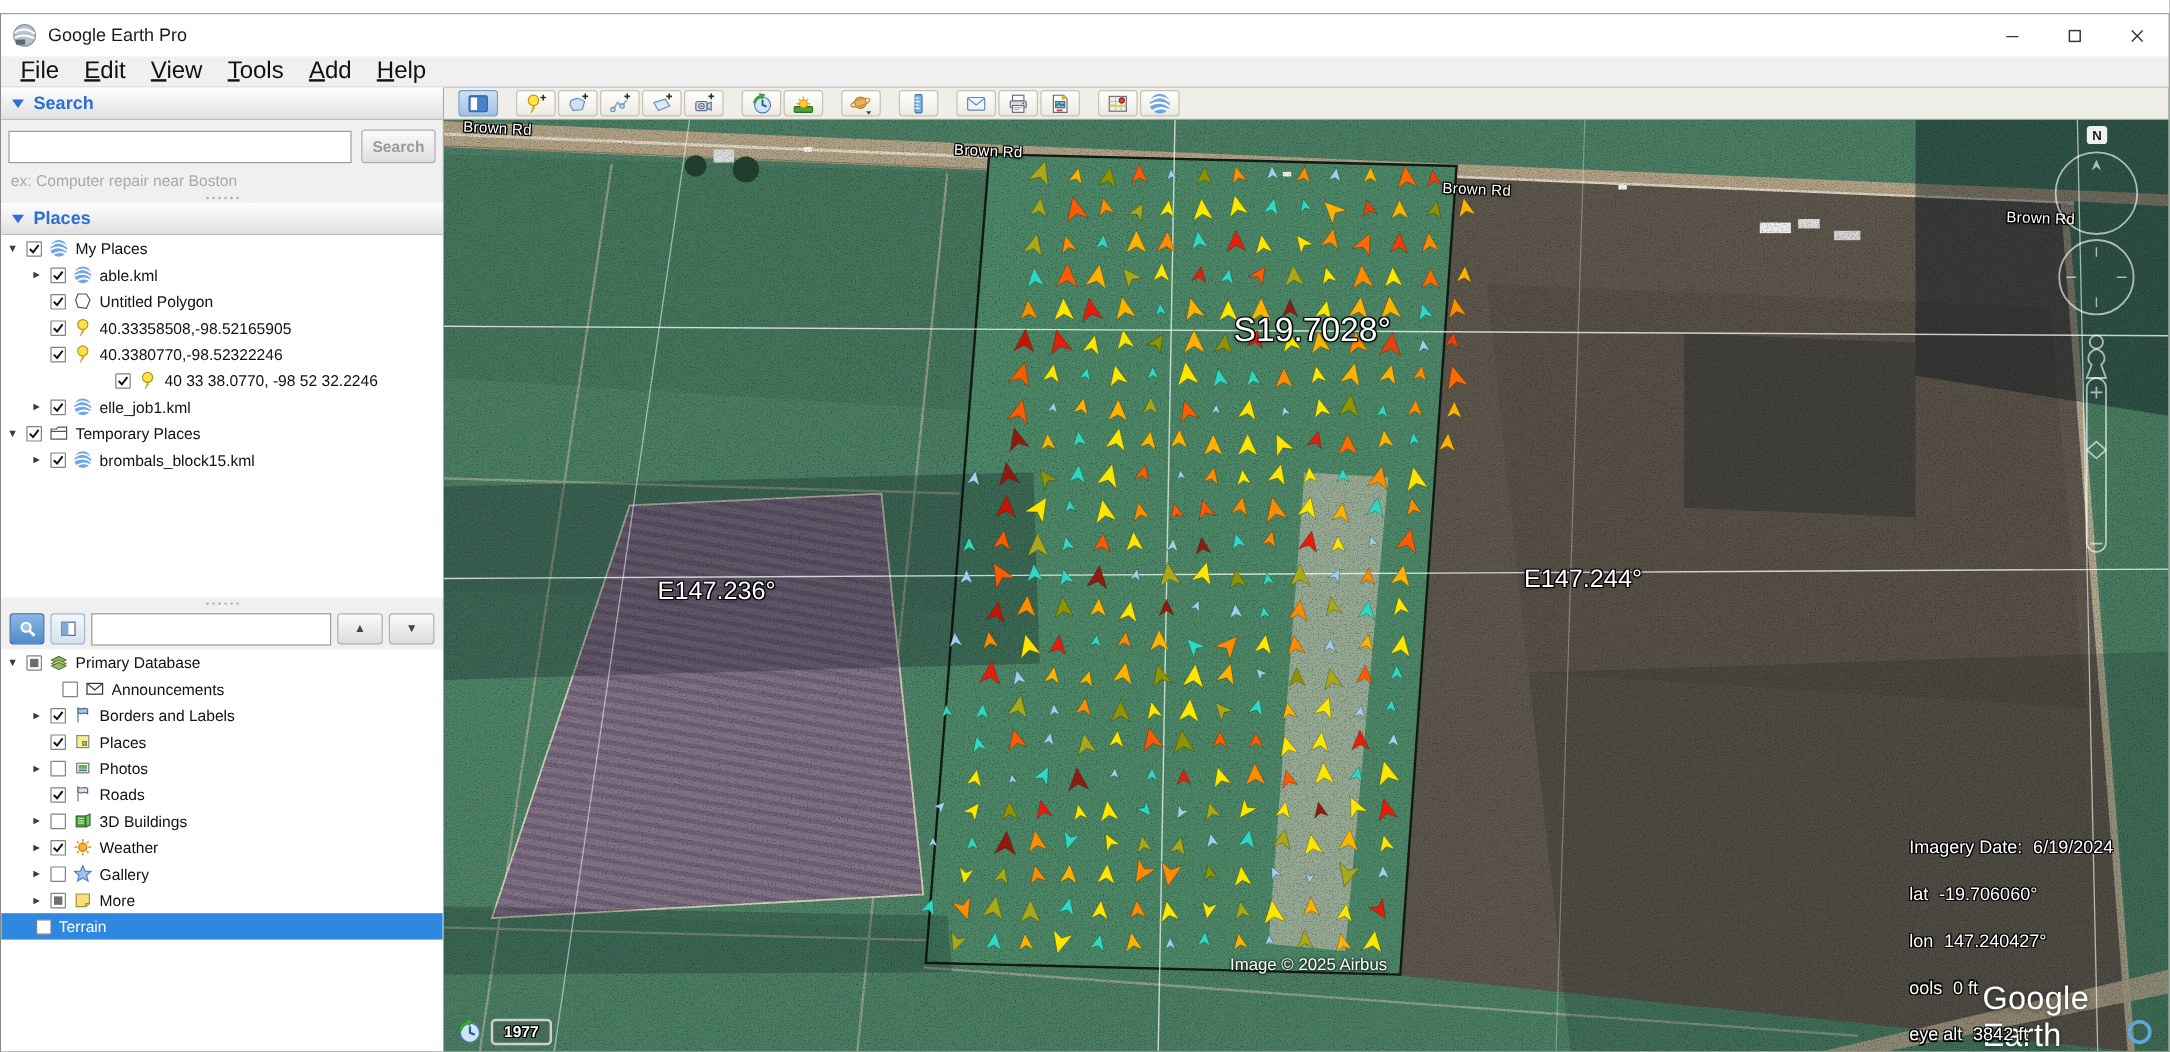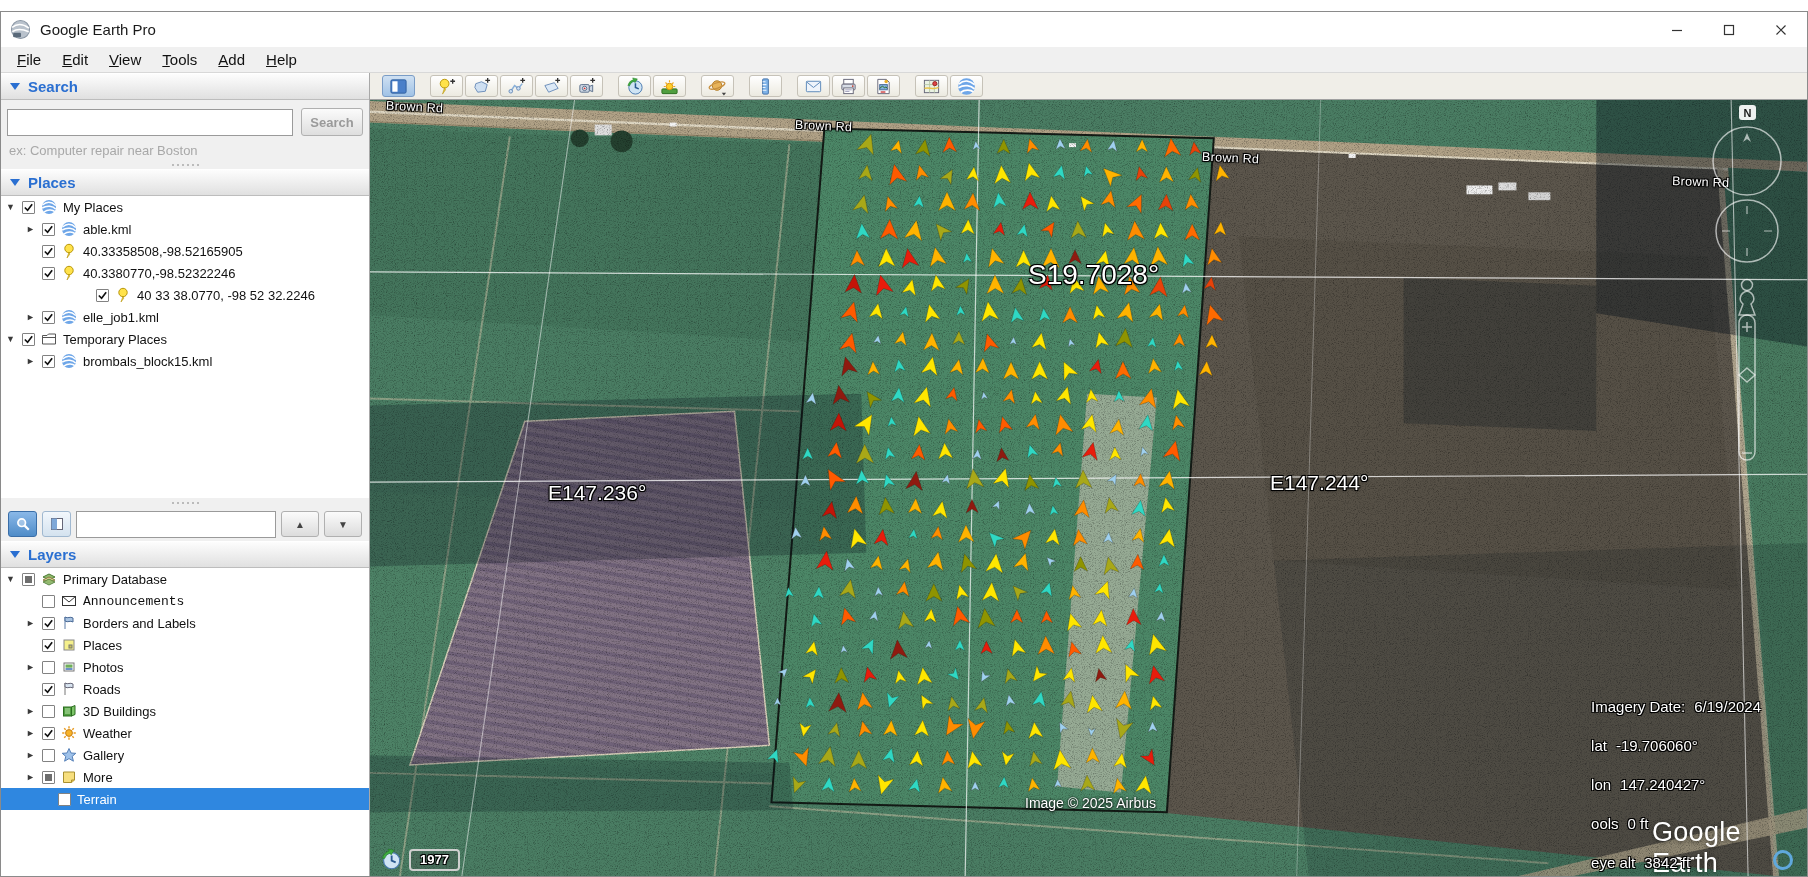--- a/index.html
+++ b/index.html
@@ -7,21 +7,21 @@
   .window{position:absolute;inset:0;border:1px solid #8a8a8a;box-sizing:border-box;display:flex;flex-direction:column;margin-top:11px;}
   
   .titlebar{height:35px;background:#fff;display:flex;align-items:center;padding-left:9px;gap:9px;flex:0 0 auto;}
   .appicon{width:21px;height:21px;display:flex;}
   .title{font-size:15px;color:#1a1a1a;}
   .winbtns{margin-left:auto;display:flex;height:100%;}
   .winbtn{width:52px;height:100%;display:flex;align-items:center;justify-content:center;}
   .wicon{display:flex;}
   
   .menubar{height:25px;background:#f0f0f0;border-bottom:1px solid #d8d8d8;display:flex;align-items:center;padding-left:6px;gap:1px;flex:0 0 auto;}
-  .mi{font-size:15px;padding:2px 10px;color:#111;text-align:center;}
+  .mi{font-size:20px;padding:2px 10px;color:#111;text-align:center;}
   
   .content{flex:1;display:flex;min-height:0;}
   .sidebar{width:369px;flex:0 0 369px;background:#f0f0f0;border-right:1px solid #a8a8a8;display:flex;flex-direction:column;min-height:0;box-sizing:border-box;}
   .phead{height:25px;background:linear-gradient(#fdfdfd,#e0e0e0);border-top:1px solid #fff;border-bottom:1px solid #bdbdbd;display:flex;align-items:center;padding:0 9px;gap:8px;flex:0 0 auto;}
   .tri{width:0;height:0;border-left:5px solid transparent;border-right:5px solid transparent;border-top:7px solid #2a6fd1;}
   .ptitle{color:#2a6fd1;font-weight:bold;font-size:15px;}
   .search-body{padding:8px 6px 0 6px;}
   .srow{display:flex;gap:8px;align-items:center;}
   .sinput{flex:1;height:25px;border:1px solid #9a9a9a;background:#fff;font-size:13px;padding:0 6px;font-family:"Liberation Sans",sans-serif;}
   .sbtn{width:62px;height:28px;background:linear-gradient(#fbfbfb,#dedede);border:1px solid #b0b0b0;border-radius:3px;color:#9a9a9a;font-size:13px;font-weight:bold;font-family:"Liberation Sans",sans-serif;}
@@ -187,20 +187,34 @@
           </div>
           <div class="trow" style="padding-left: 24px;">
             <span class="exp"></span>
             <span class="cb on">
               <svg viewBox="0 0 12 12">
                 <path d="M2 6 L5 9 L10 2.5" fill="none" stroke="#111" stroke-width="1.8"></path>
               </svg>
             </span>
             <span class="ticon">
               <svg viewBox="0 0 16 16">
+                <path d="M4 2 L11 2 L14 7 L11 14 L4 13 L2 7 Z" fill="#fff" stroke="#555"></path>
+              </svg>
+            </span>
+            <span class="tlabel">Untitled Polygon</span>
+          </div>
+          <div class="trow" style="padding-left: 24px;">
+            <span class="exp"></span>
+            <span class="cb on">
+              <svg viewBox="0 0 12 12">
+                <path d="M2 6 L5 9 L10 2.5" fill="none" stroke="#111" stroke-width="1.8"></path>
+              </svg>
+            </span>
+            <span class="ticon">
+              <svg viewBox="0 0 16 16">
                 <circle cx="8" cy="5.5" r="4.2" fill="#ffe24a" stroke="#b8960a"></circle>
                 <path d="M8 9 L6 15 L8.8 11.2 Z" fill="#e6c83c" stroke="#b8960a" stroke-width=".6"></path>
               </svg>
             </span>
             <span class="tlabel">40.33358508,-98.52165905</span>
           </div>
           <div class="trow" style="padding-left: 24px;">
             <span class="exp"></span>
             <span class="cb on">
               <svg viewBox="0 0 12 12">
@@ -300,39 +314,35 @@
         </div>
         <input class="finput" value="" style="">
         <div class="fnav">
             <span>▲</span>
           </div>
         <div class="fnav">
             <span>▼</span>
           </div>
       </div>
 
-      <div class="phead">
-        <span class="tri"></span>
-        <span class="ptitle">Layers</span>
-      </div>
       <div class="layers-wrap">
         <div class="tree" id="layers-tree">
             <div class="trow" style="padding-left: 4px;">
               <span class="exp">▼</span>
               <span class="cb partial"></span>
               <span class="ticon">
                 <svg viewBox="0 0 16 16">
                   <path d="M2 6 L8 3 L14 6 L8 9 Z" fill="#8fba6d" stroke="#4c7a33"></path>
                   <path d="M2 9 L8 6 L14 9 L8 12 Z" fill="#e8d8a0" stroke="#8a7a40"></path>
                   <path d="M2 11 L8 8 L14 11 L8 14 Z" fill="#8fba6d" stroke="#4c7a33" opacity=".9"></path>
                 </svg>
               </span>
               <span class="tlabel">Primary Database</span>
             </div>
-            <div class="trow" style="padding-left: 24px; font-family: Liberation Mono, monospace;">
+            <div class="trow" style="padding-left: 34px;">
               <span class="exp"></span>
               <span class="cb off"></span>
               <span class="ticon">
                 <svg viewBox="0 0 16 16">
                   <rect x="1.5" y="3.5" width="13" height="9" fill="#fff" stroke="#333"></rect>
                   <path d="M1.5 3.5 L8 9 L14.5 3.5" fill="none" stroke="#333"></path>
                 </svg>
               </span>
               <span class="tlabel">Announcements</span>
             </div>
@@ -436,21 +446,21 @@
               <span class="exp">►</span>
               <span class="cb partial"></span>
               <span class="ticon">
                 <svg viewBox="0 0 16 16">
                   <path d="M2.5 3 H13.5 V11 L10.5 13.5 H2.5 Z" fill="#f7df7e" stroke="#a89030"></path>
                   <path d="M13.5 11 L10.5 11 L10.5 13.5" fill="#e8c75a" stroke="#a89030"></path>
                 </svg>
               </span>
               <span class="tlabel">More</span>
             </div>
-            <div class="trow selected" style="padding-left: 40px; text-align: right;">
+            <div class="trow selected" style="padding-left: 12px; text-align: right;">
               <span class="exp"></span>
               <span class="cb off"></span>
               <span class="tlabel">Terrain</span>
             </div>
           </div>
       </div>
     </div>
 
     <div class="map">
       <div class="maptoolbar">

